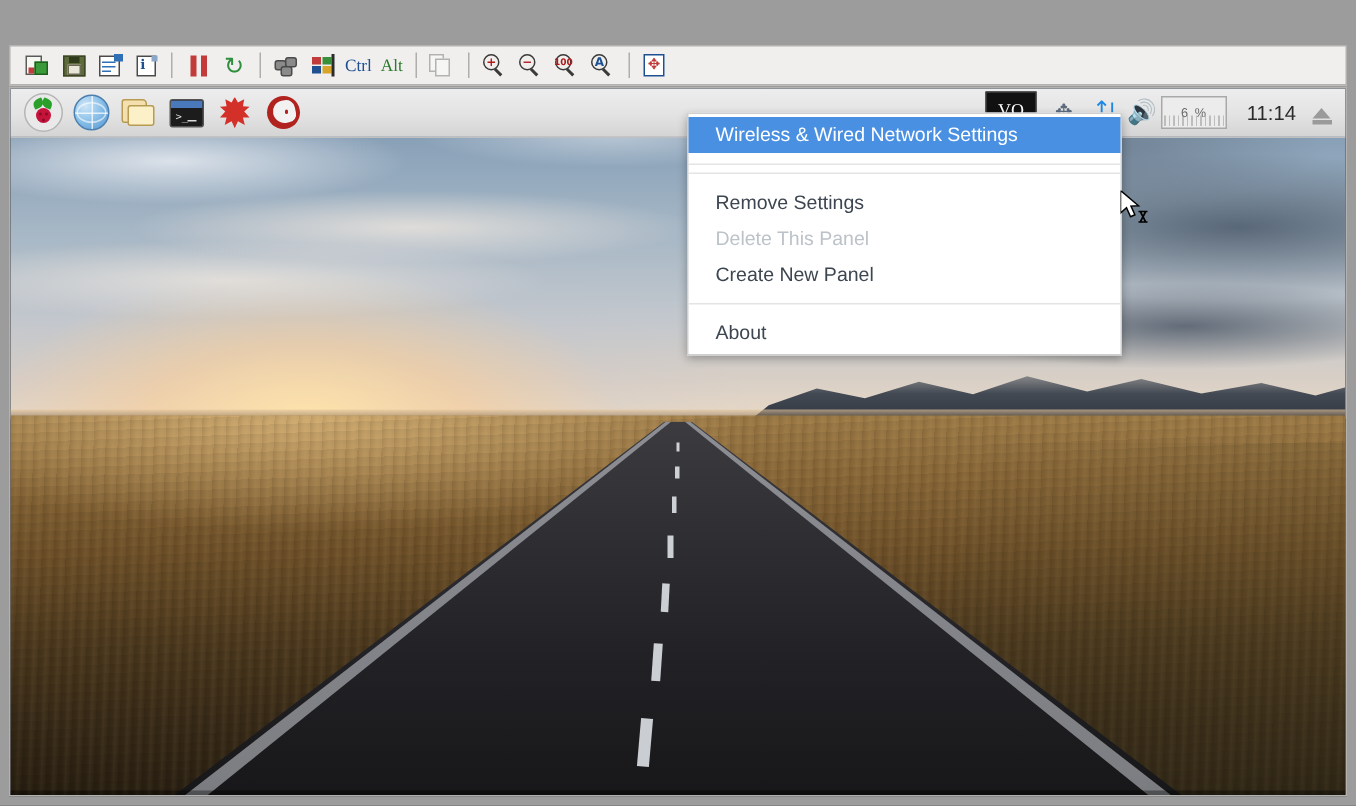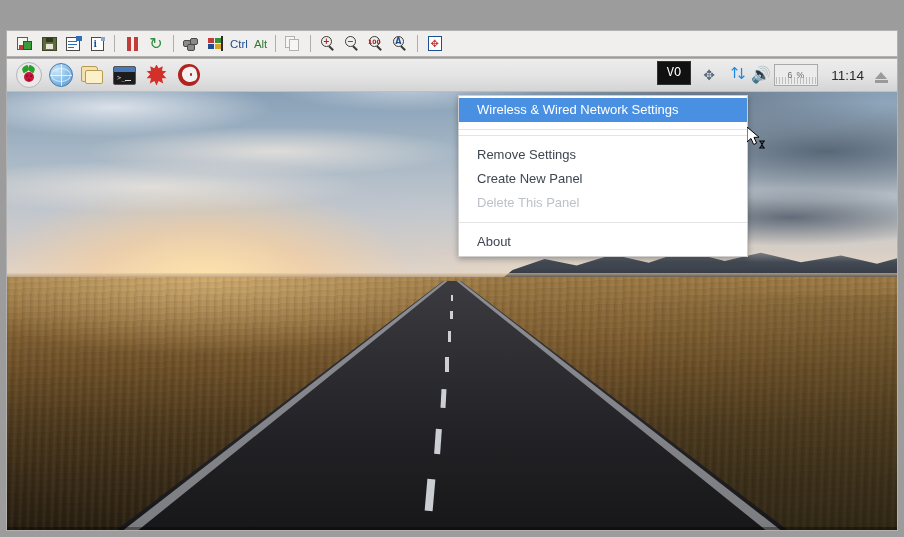--- a/index.html
+++ b/index.html
@@ -121,21 +121,21 @@
     position: relative;
   }
   .tb-sep {
     width: 1px; height: 17px;
     background: #b0aeac;
     margin: 0 5px;
   }
   .tb-label {
     font-size: 11.5px;
     padding: 0 3px;
-    font-family: Liberation Sans, sans-serif;
+    font-family: Liberation Serif, serif;
     text-align: right;
   }
   .tb-label.ctrl { color: #1d4f91; }
   .tb-label.alt  { color: #2f7a31; }
 
   
   .ico { position: relative; width: 17px; height: 16px; }
   .ico-newconn { }
   .ico-newconn .a { position:absolute; left:0; top:1px; width:11px; height:13px; background:#f7f7f2; border:1px solid #5a5a5a; box-sizing:border-box;}
   .ico-newconn .b { position:absolute; left:6px; top:5px; width:9px; height:9px; background:#3a9a3a; border:1px solid #1d5f1d; box-sizing:border-box;}
@@ -362,36 +362,35 @@
     margin-top:3px; font-size:12.5px; color:#f2f2f2;
     text-shadow: 0 1px 2px rgba(0,0,0,0.55);
     opacity:0.92;
   }
 
   
   .tray-hidden {
     position:absolute; right:206px; top:2px;
     width:32px; height:22px; background:#111; border:1px solid #333;
     display:flex; align-items:center; justify-content:center;
-    color:#fff; font-size:12px; font-family:Liberation Mono, monospace;
+    color:#fff; font-size:12px; font-family:Liberation Serif, serif;
     overflow:hidden;
   }
 
   
   .ctxmenu {
     position:absolute;
     left:451px; top:16px;
     width:288px;
     background:#ffffff;
     border:1px solid #cfcfcf;
     box-shadow: 0 2px 6px rgba(0,0,0,0.30);
     padding:0;
     z-index:50;
     font-size:13px;
-    margin-top:20px;
   }
   .mi {
     height:24px; line-height:24px;
     padding:0 10px 0 18px;
     color:#3d4650;
     white-space:nowrap;
     font-size:13px;
   }
   .mi.sel { background:#4a90e2; color:#ffffff; }
   .mi.disabled { color:#bcc2c8; }
@@ -633,22 +632,22 @@
         <div class="mi sel">Wireless &amp; Wired Network Settings</div>
       </div>
 
       <div class="mi-sep"></div>
 
 
       <div class="mi-sep"></div>
 
       <div class="mi-group">
         <div class="mi">Remove Settings</div>
+        <div class="mi disabled">Delete This Panel</div>
         <div class="mi">Create New Panel</div>
-        <div class="mi disabled">Delete This Panel</div>
       </div>
 
       <div class="mi-sep"></div>
 
       <div class="mi-group">
         <div class="mi">About</div>
       </div>
     </div>
 
     <div class="cursor">

